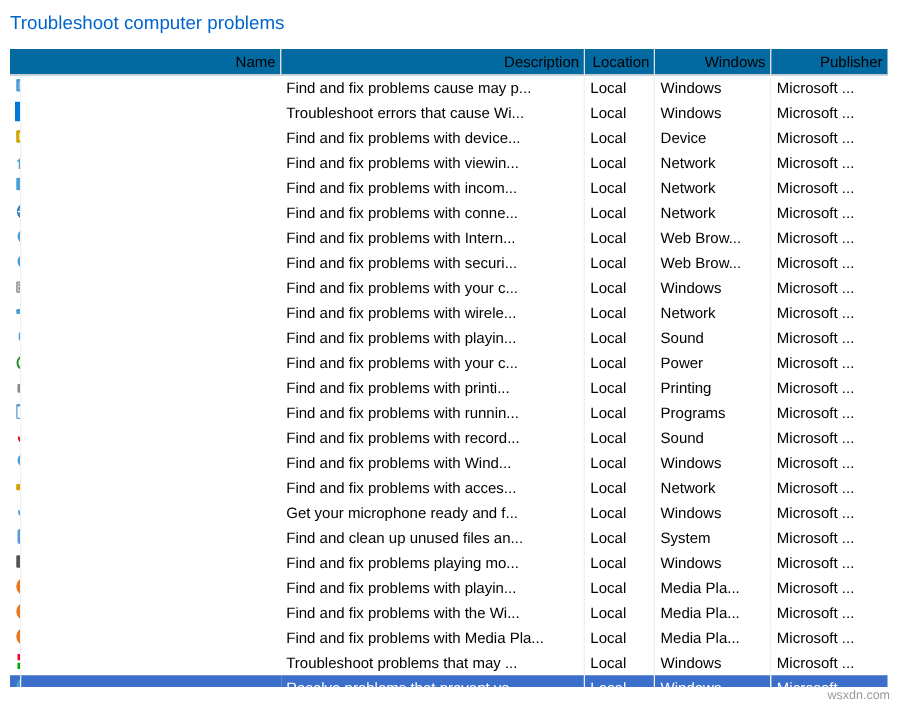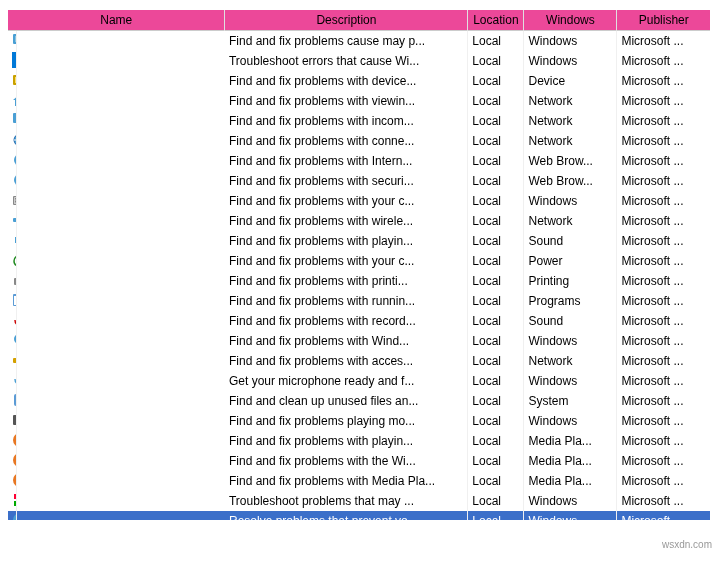--- a/index.html
+++ b/index.html
@@ -27,25 +27,25 @@
       height: 510px;
     }
     table {
       width: 100%;
       border-collapse: collapse;
     }
     thead tr {
       border-bottom: 1px solid #ccc;
     }
     thead th {
-      text-align: center;
+      text-align: right;
       padding: 3px 4px;
       font-weight: normal;
       color: #000;
-      background: #ec4899;
+      background: #0369a1;
       border-right: 1px solid #e0e0e0;
       cursor: pointer;
     }
     thead th:last-child {
       border-right: none;
     }
     tbody tr {
       cursor: default;
     }
     tbody tr.selected {
@@ -84,30 +84,31 @@
       width: 16px;
       height: 16px;
     }
     .name-text {
       overflow: hidden;
       text-overflow: ellipsis;
       white-space: nowrap;
     }
     .watermark {
       position: fixed;
-      bottom: 16px;
+      bottom: 4px;
       right: 6px;
       font-size: 10px;
       color: #999;
     }
   </style>
 </head>
 <body>
 
 <div class="container">
+  <div class="title">Troubleshoot computer problems</div>
   <div class="table-wrapper">
     <table>
       <thead>
         <tr>
           <th class="col-name">Name</th>
           <th class="col-desc">Description</th>
           <th class="col-loc">Location</th>
           <th class="col-cat">Windows</th>
           <th class="col-pub">Publisher</th>
         </tr>

